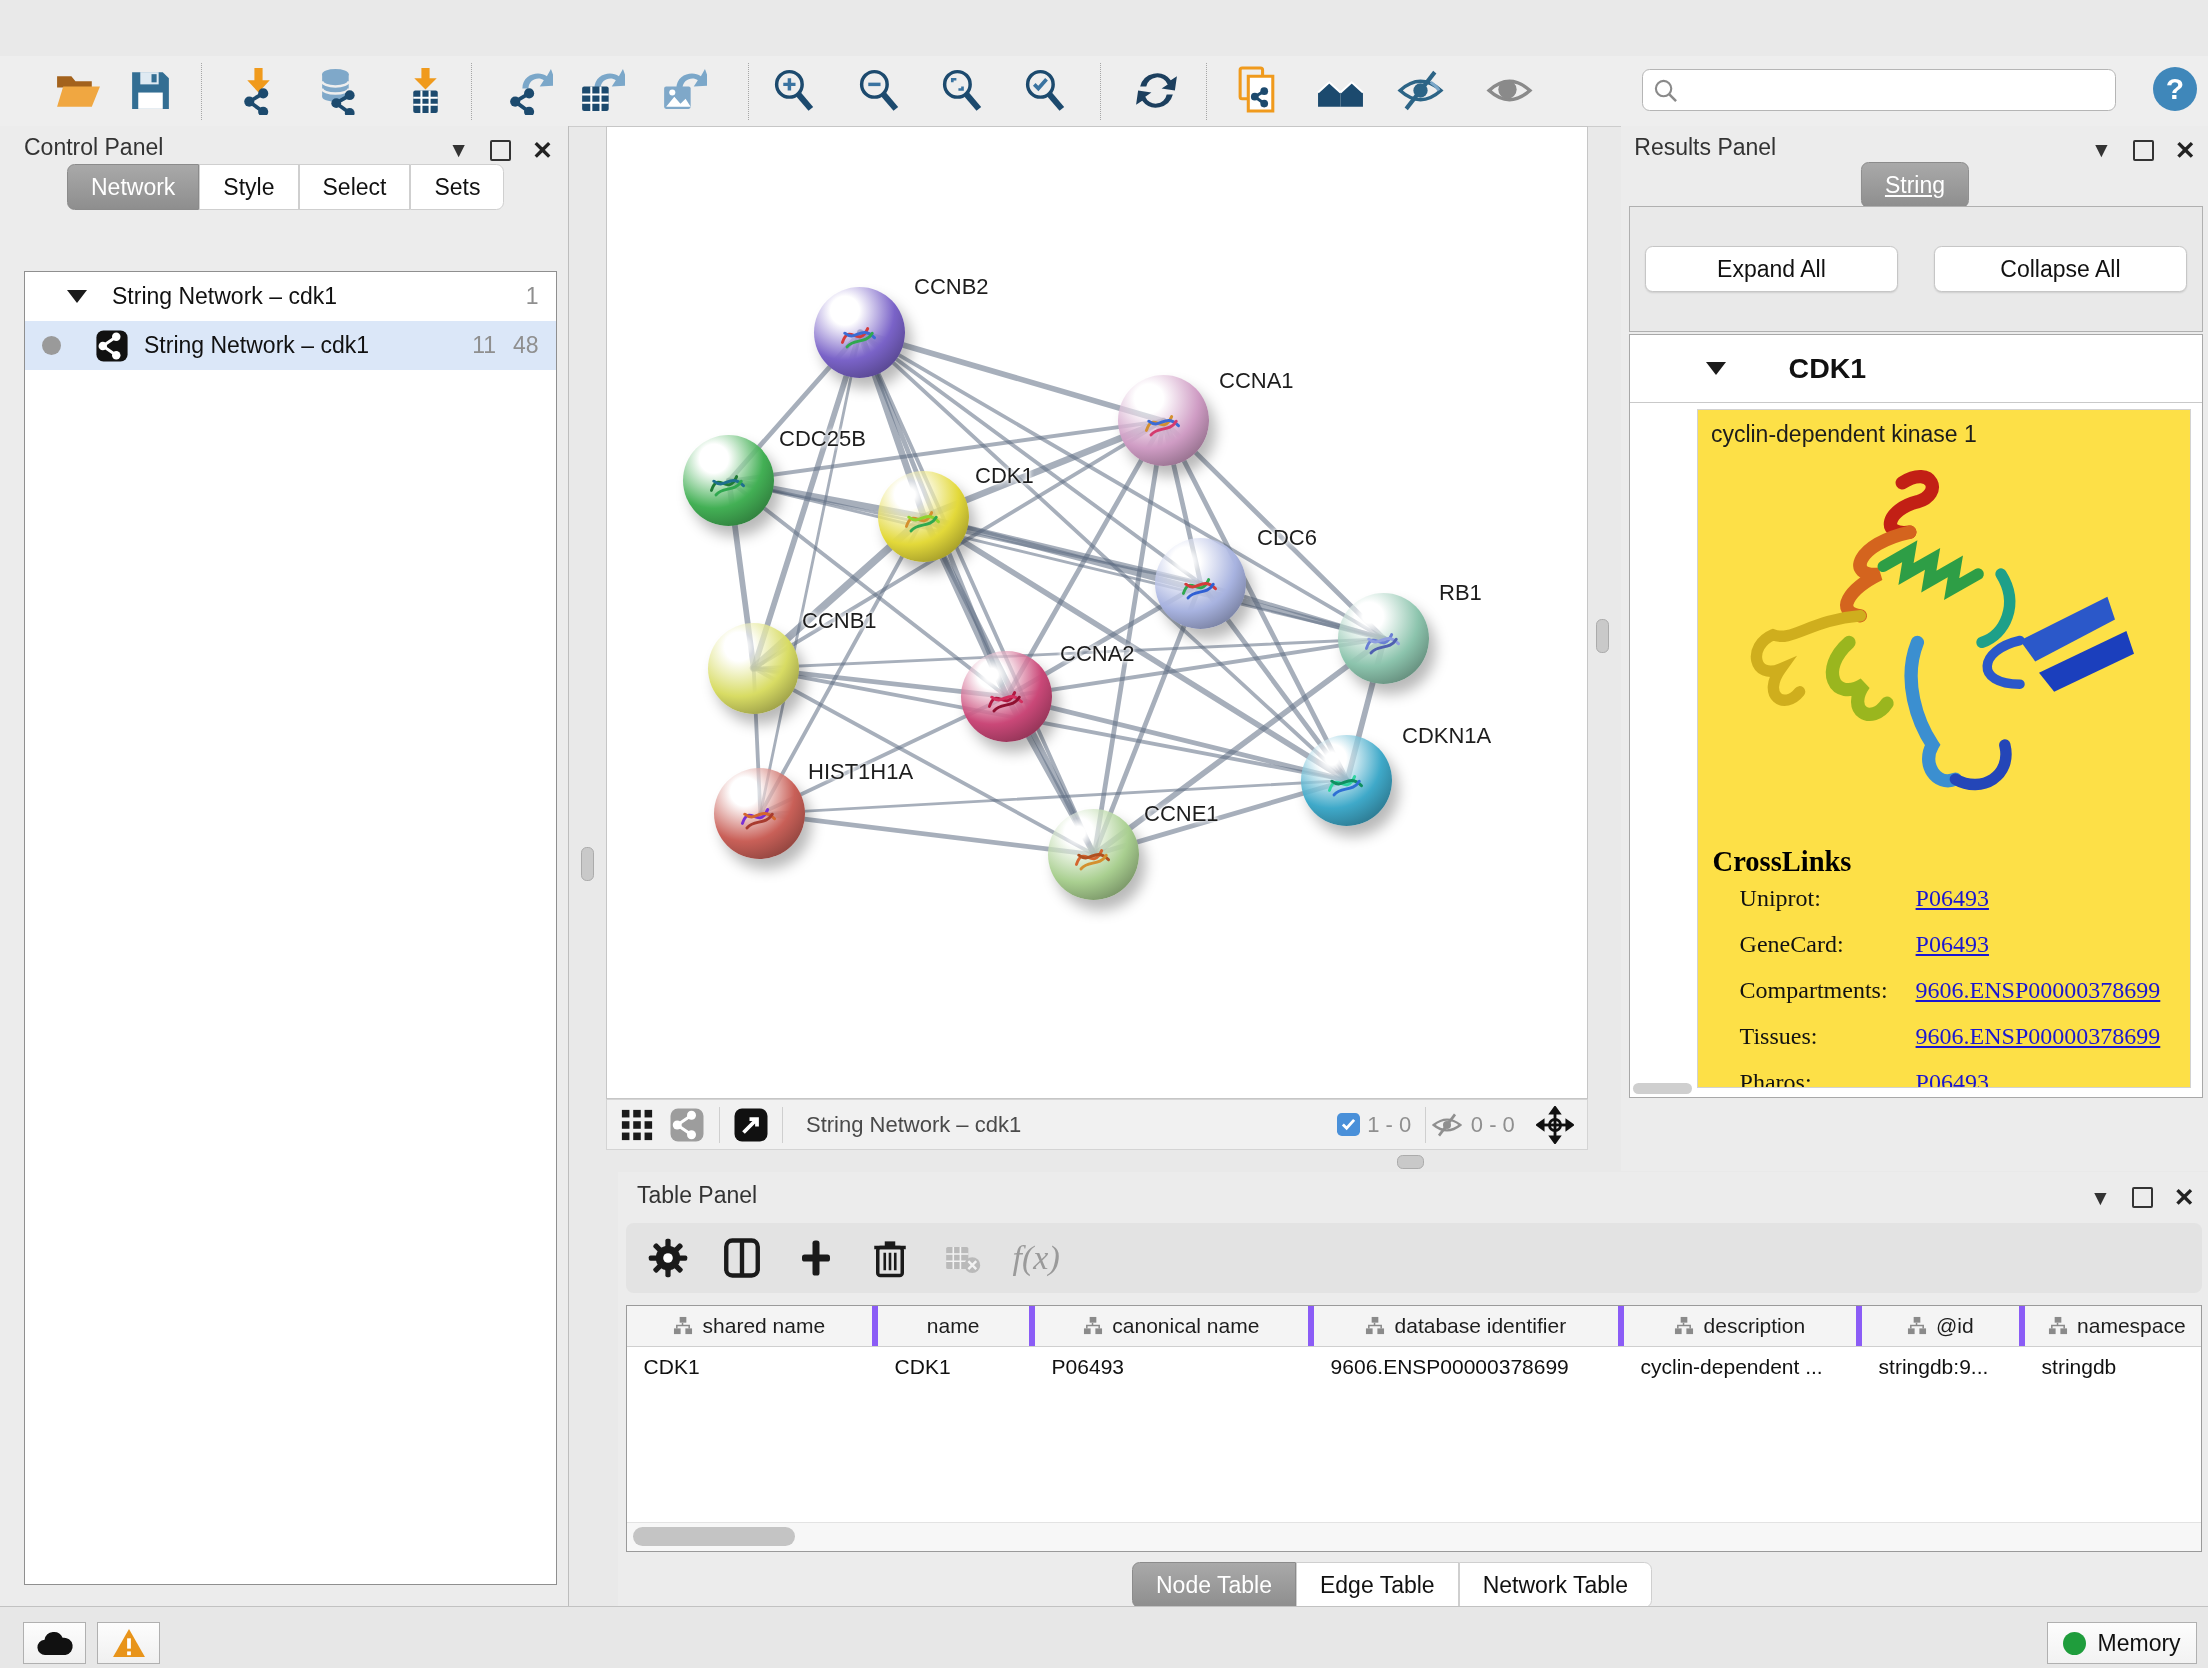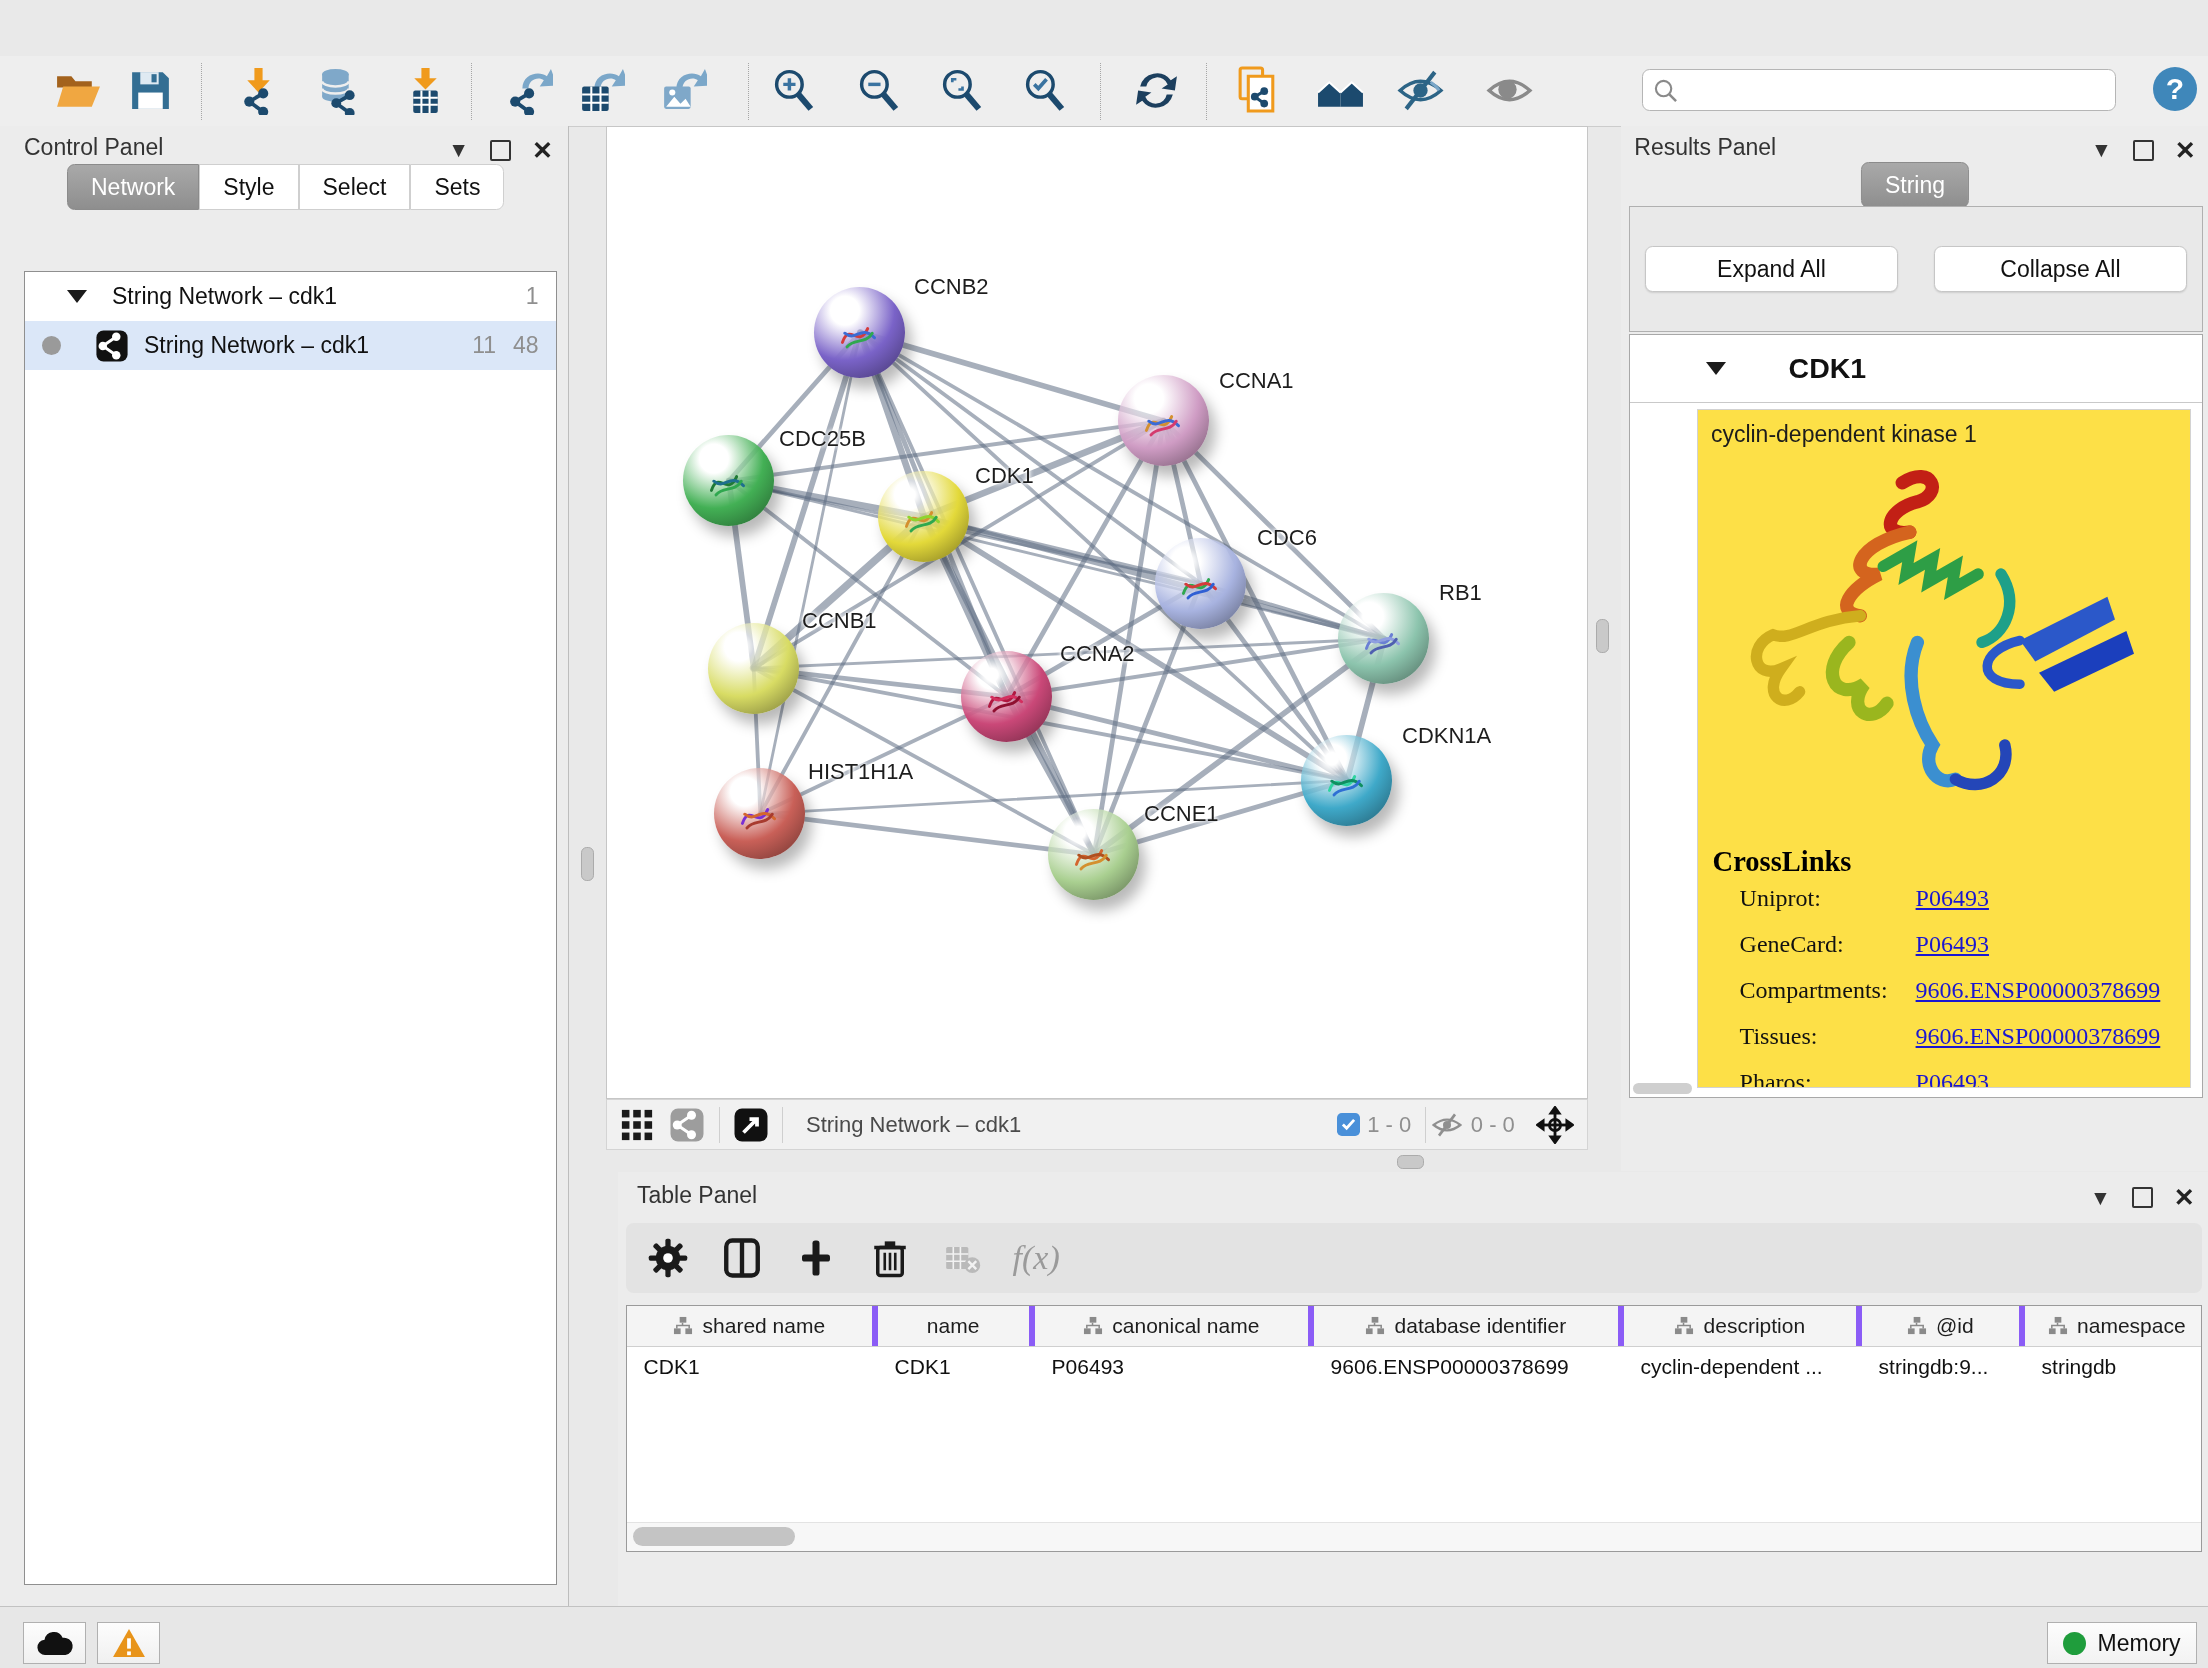--- a/index.html
+++ b/index.html
@@ -62,21 +62,21 @@
   .nt-sep{height:36px;border-left:1px solid #cfcfcf;margin:0 13.3px;}
   .nt-title{font-size:22px;color:#4a4a4a;margin-left:9.5px;}
   .nt-num{font-size:22px;color:#8f8f8f;margin:0 7.6px;}
   .checkbox{width:23px;height:23px;background:#4a90d9;border-radius:4.8px;display:flex;
     align-items:center;justify-content:center;}
   
   .handle-v{position:absolute;width:11.4px;height:32px;border-radius:5.7px;background:#c9c9c9;border:1px solid #ababab;}
   .handle-h{position:absolute;width:25px;height:12.4px;border-radius:5.7px;background:#c9c9c9;border:1px solid #ababab;}
   
   .results{position:absolute;left:1621px;top:126px;width:588px;height:1045px;background:#ececec;}
-  .res-tab{position:absolute;left:50%;transform:translateX(-50%);top:36px;border-radius:7.6px;}
+  .res-tab{position:absolute;left:50%;transform:translateX(-50%);top:36px;border-radius:7.6px;text-decoration:underline;}
   .res-box1{position:absolute;left:7.6px;top:80px;right:5.7px;height:124px;border:1px solid #b0b0b0;
     background:#e9e9e9;display:flex;align-items:center;justify-content:center;gap:36px;}
   .res-btn{min-width:181px;height:44px;background:#fff;border:1px solid #c6c6c6;border-radius:7.6px;
     font-size:23px;color:#111;text-align:center;line-height:44px;padding:0 35px;box-shadow:0 1px 1.9px rgba(0,0,0,.12);}
   .res-box2{position:absolute;left:7.6px;top:208px;right:5.7px;bottom:73px;border:1px solid #a8a8a8;
     background:#fff;}
   .cdk1-row{height:67px;border-bottom:1px solid #c9c9c9;display:flex;align-items:center;}
   .cdk1-row .tri{margin-left:76px;}
   .cdk1-name{font-size:28.5px;font-weight:bold;margin-left:63px;color:#111;}
   .res-inner{position:absolute;left:23px;top:74px;right:11.4px;bottom:9.5px;border:1px solid #d2d2d2;
@@ -650,20 +650,25 @@
             <div class="td" style="width: 310px;">9606.ENSP00000378699</div>
             <div class="td" style="width: 238px;">cyclin-dependent ...</div>
             <div class="td" style="width: 163px;">stringdb:9...</div>
             <div class="td" style="width: 190px;">stringdb</div>
           </div>
         </div>
       <div class="tp-scroll">
         <div class="tp-thumb"></div>
       </div>
     </div>
+    <div class="tp-tabs">
+      <div class="tab sel">Node Table</div>
+      <div class="tab">Edge Table</div>
+      <div class="tab">Network Table</div>
+    </div>
   </div>
 
   <div class="statusbar">
     <div class="sb-btn" style="left:23px">
       <svg width="38" height="27" viewBox="0 0 40 28">
         <path d="M10 26 a8 8 0 0 1 -1 -16 a10 10 0 0 1 19 -2 a7 7 0 0 1 3 18z" fill="#111"></path>
       </svg>
     </div>
     <div class="sb-btn" style="left:97px">
       <svg width="34" height="30" viewBox="0 0 36 32">

